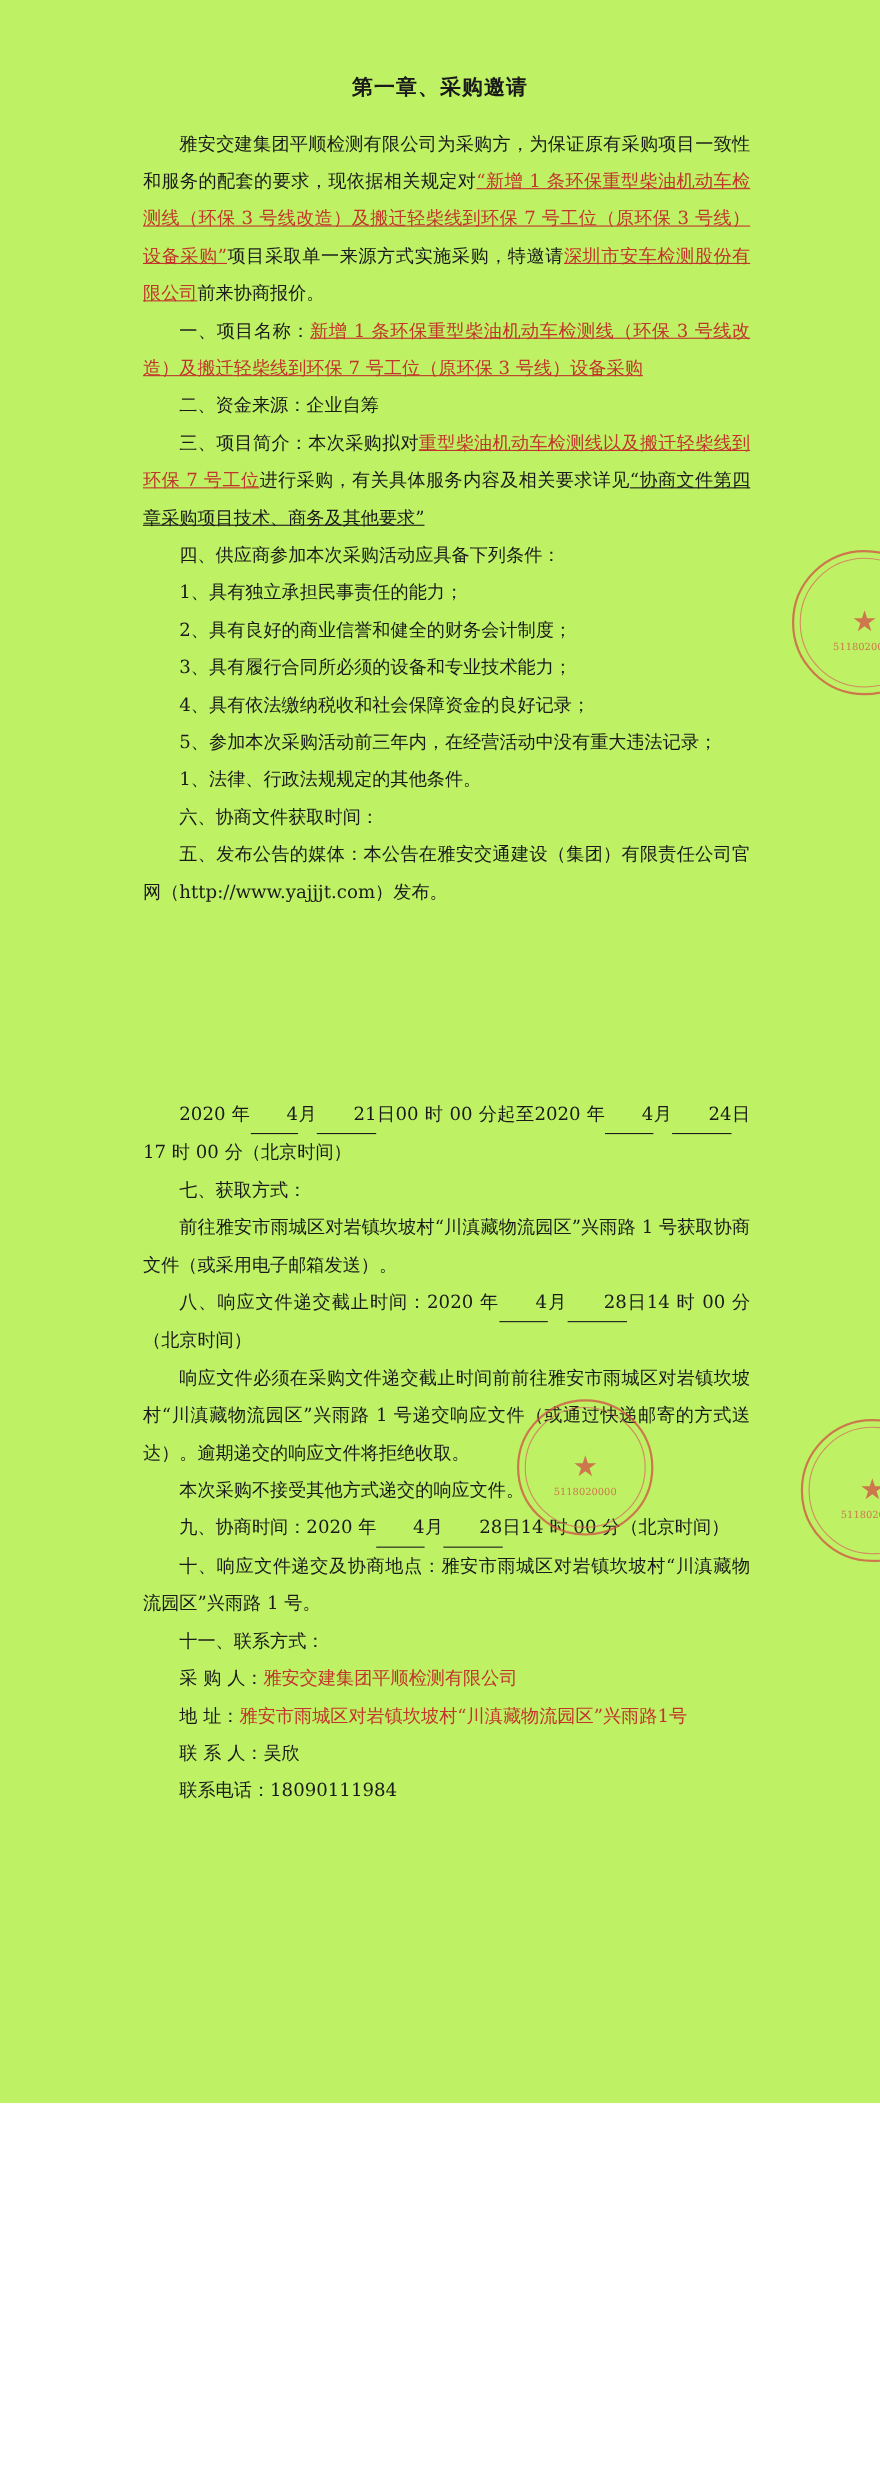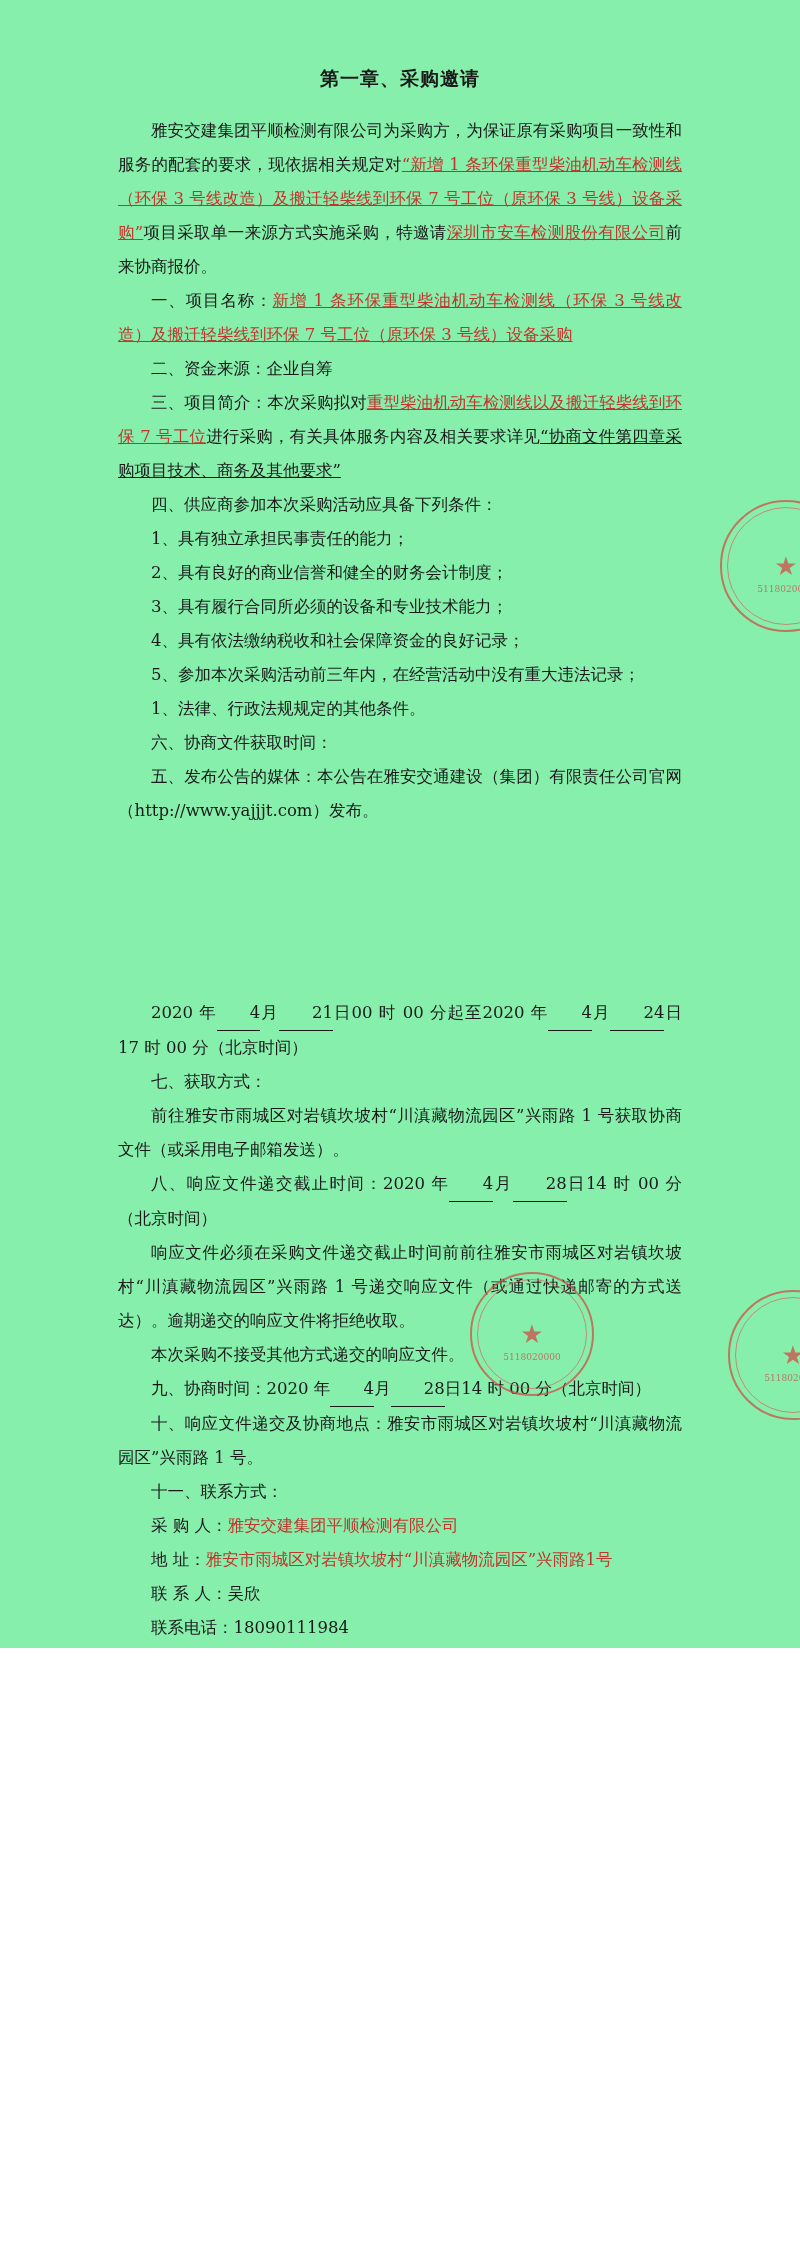--- a/index.html
+++ b/index.html
@@ -8,42 +8,42 @@
     background: #ffffff;
   }
   body {
     width: 800px;
     font-family: "DejaVu Serif", "Liberation Serif", serif;
     color: #1a1a1a;
   }
   .page {
     position: relative;
     width: 800px;
-    height: 1648px;
+    height: 1912px;
     overflow: hidden;
-    background: #86efac;
+    background: #bef264;
   }
   .content {
     position: absolute;
     left: 118px;
     top: 0;
     width: 564px;
     height: 2260px;
   }
   h1.doc-title {
     font-size: 19px;
     font-weight: bold;
     text-align: center;
     letter-spacing: 1px;
     margin: 0;
     padding-top: 66px;
     padding-bottom: 22px;
   }
   p {
-    margin: 0 0 0 0;
+    margin: 0 0 0 12px;
     font-size: 16.5px;
     line-height: 34px;
     text-align: justify;
     text-justify: inter-ideograph;
   }
   .indent {
     text-indent: 33px;
   }
   .b {
     font-weight: normal;

